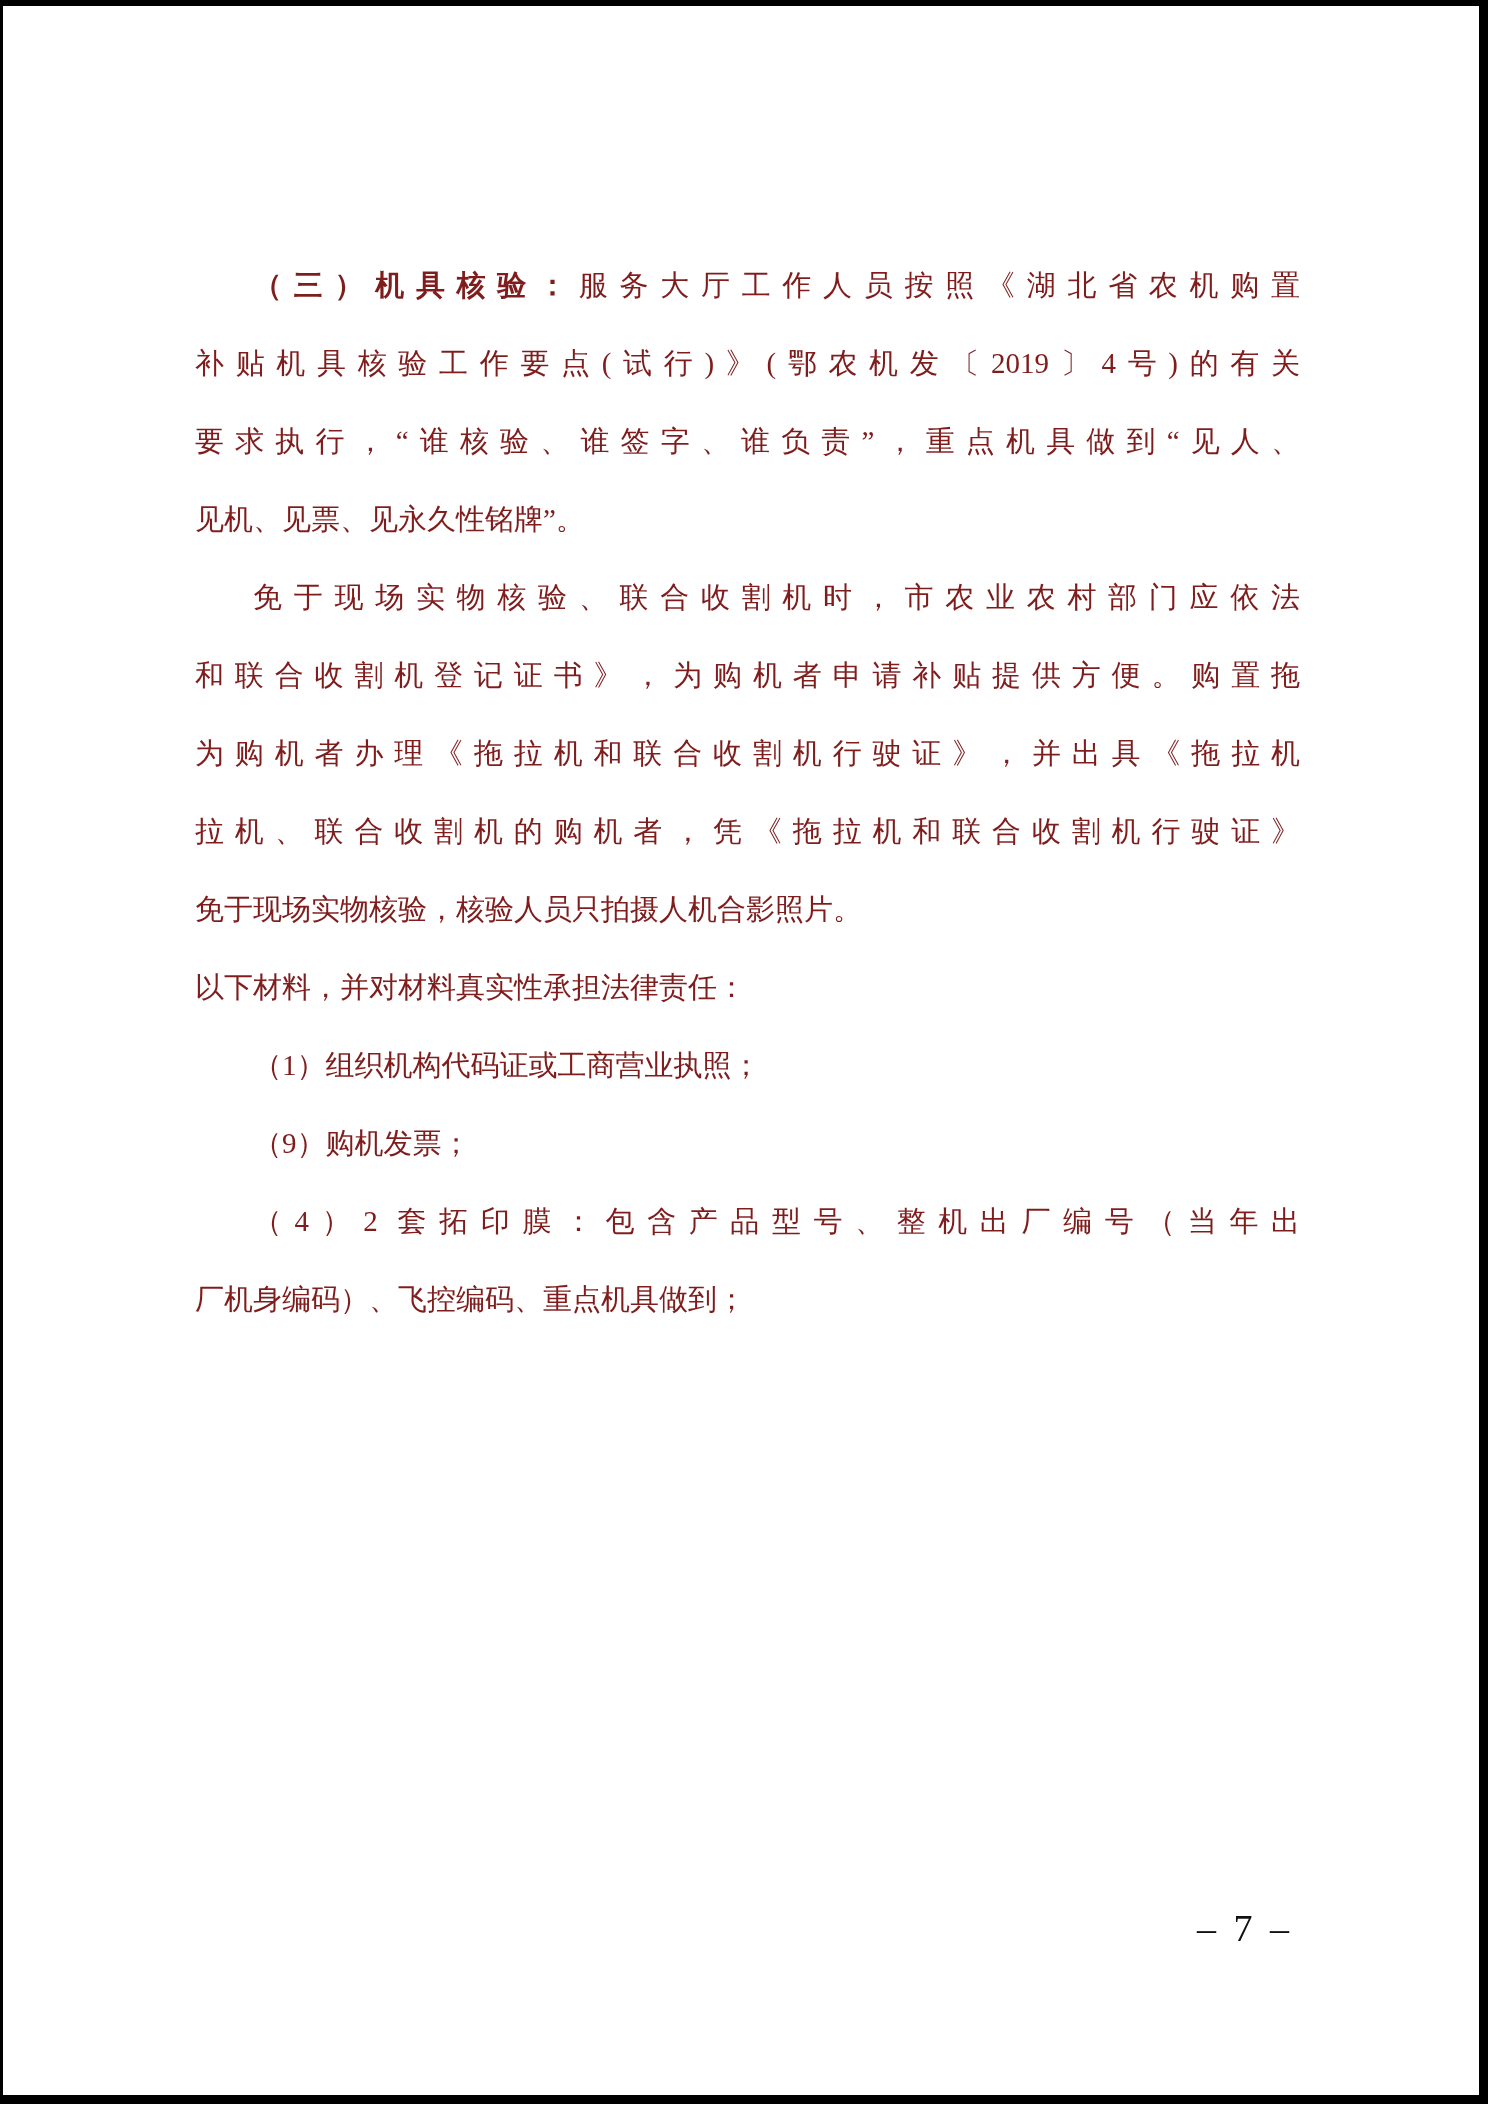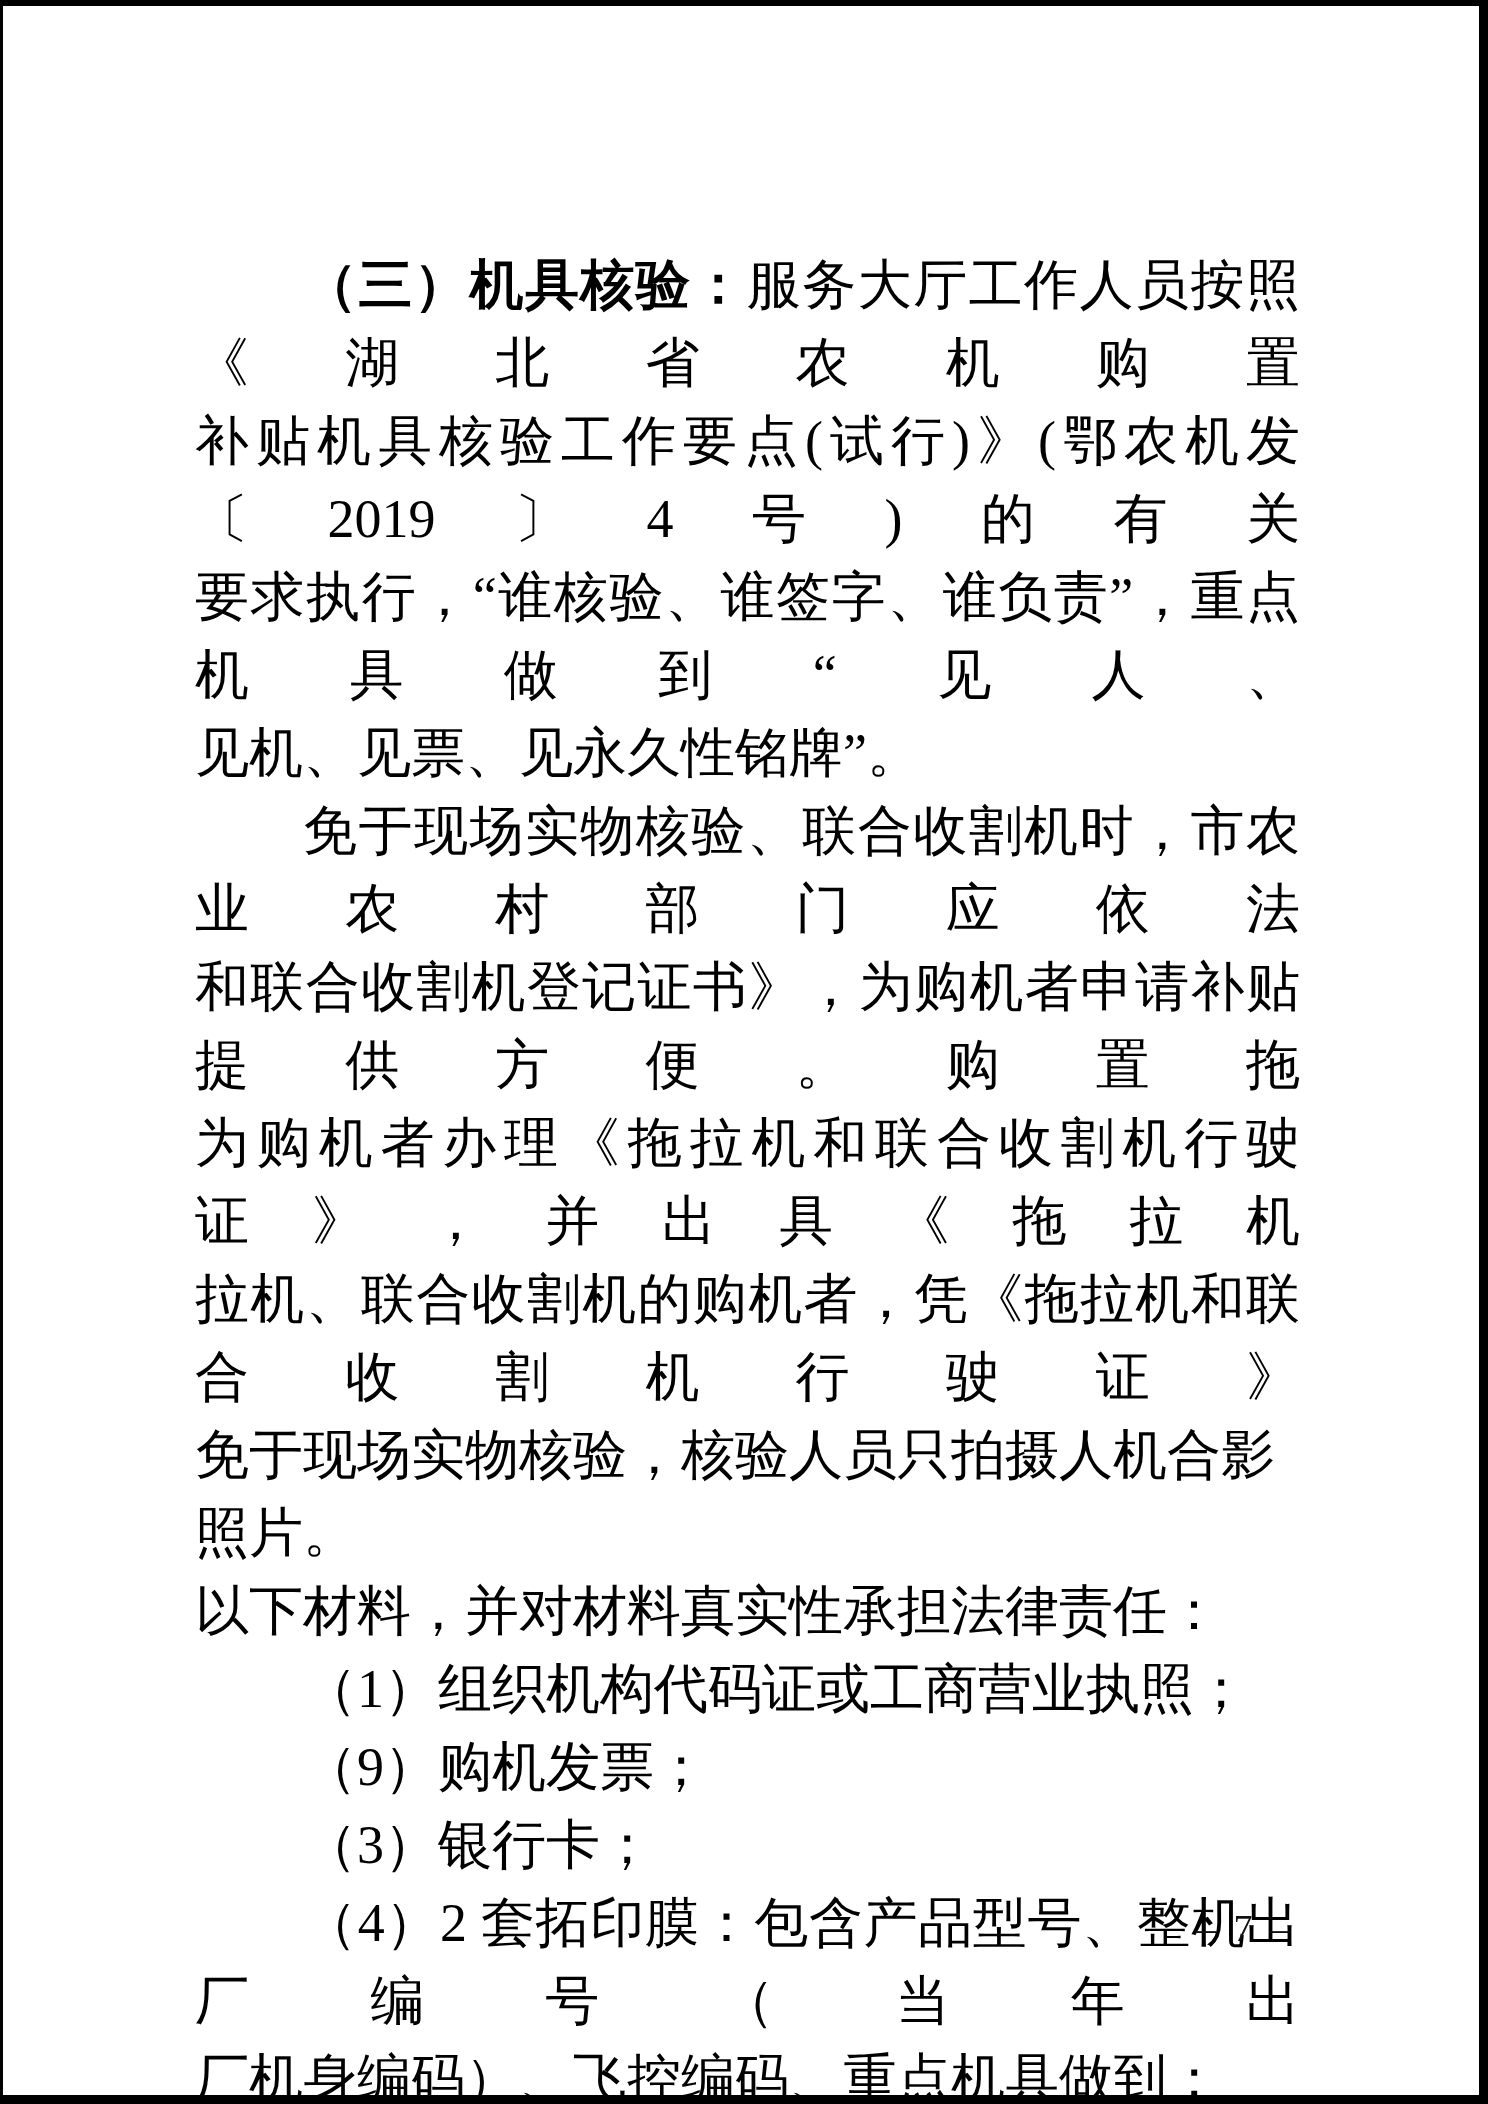--- a/index.html
+++ b/index.html
@@ -19,23 +19,23 @@
     overflow: hidden;
     font-family: "Liberation Serif", "DejaVu Serif", serif;
   }
   .doc-body {
     position: absolute;
     left: 192px;
     top: 240px;
     width: 1105px;
   }
   .line {
-    font-size: 54px;
+    font-size: 29px;
     line-height: 78px;
-    color: #000000;
+    color: #7f1d1d;
     white-space: normal;
     letter-spacing: 0px;
   }
   .line.indent {
     text-indent: 2em;
   }
   .line.justify {
     text-align: justify;
     text-align-last: justify;
     text-justify: inter-character;
@@ -63,18 +63,17 @@
       <div class="line justify"><span>要求执行，“谁核验、谁签字、谁负责”，重点机具做到“见人、</span></div>
       <div class="line"><span>见机、见票、见永久性铭牌”。</span></div>
       <div class="line indent justify"><span>免于现场实物核验、联合收割机时，市农业农村部门应依法</span></div>
       <div class="line justify"><span>和联合收割机登记证书》，为购机者申请补贴提供方便。购置拖</span></div>
       <div class="line justify"><span>为购机者办理《拖拉机和联合收割机行驶证》，并出具《拖拉机</span></div>
       <div class="line justify"><span>拉机、联合收割机的购机者，凭《拖拉机和联合收割机行驶证》</span></div>
       <div class="line"><span>免于现场实物核验，核验人员只拍摄人机合影照片。</span></div>
       <div class="line"><span>以下材料，并对材料真实性承担法律责任：</span></div>
       <div class="line indent"><span>（1）组织机构代码证或工商营业执照；</span></div>
       <div class="line indent"><span>（9）购机发票；</span></div>
-      <div class="line indent"><span>（3）银行卡；</span></div>
       <div class="line indent justify"><span>（4）2 套拓印膜：包含产品型号、整机出厂编号（当年出</span></div>
       <div class="line"><span>厂机身编码）、飞控编码、重点机具做到；</span></div>
     </div>
   <div class="page-footer">– 7 –</div>
 </div>
 
 </body></html>

